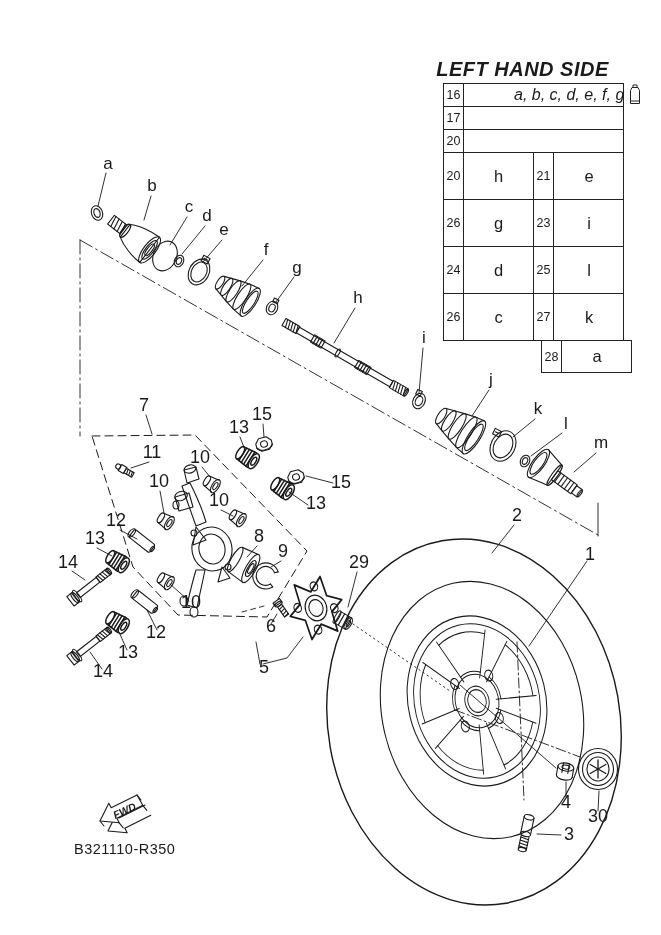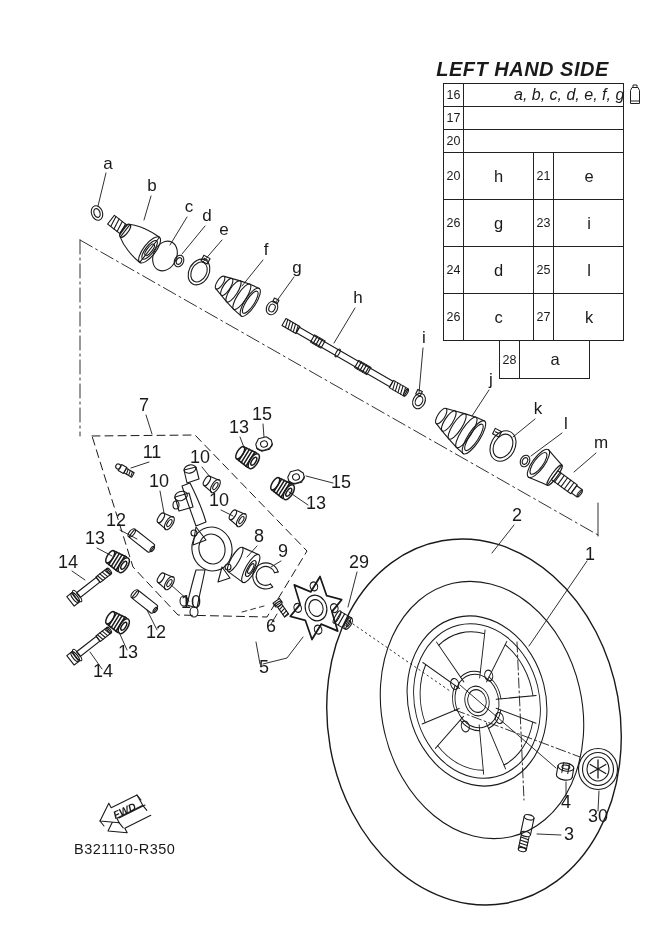--- a/index.html
+++ b/index.html
@@ -11,21 +11,21 @@
   .code-text{font-size:14.5px;letter-spacing:.5px;}
   .fwd-text{font-size:10.5px;font-weight:bold;font-style:italic;}
 
   .diagram-title{position:absolute;left:420px;top:58px;width:205px;text-align:center;
     font-size:20px;font-style:italic;font-weight:600;letter-spacing:.5px;white-space:nowrap;}
 
   .ref-table{position:absolute;left:443px;top:84px;width:181px;font-size:16.5px;}
   .trow{display:flex;border:1px solid #222;margin-top:-1px;background:#fff;box-sizing:border-box;width:181px;}
   .trow.full{height:24px;gap:46px;}
   .trow.pair{height:48px;}
-  .trow.tail{height:39px;width:91px;margin-left:56px;}
+  .trow.tail{height:33px;width:91px;margin-left:98px;}
   .cell{display:flex;align-items:center;justify-content:center;box-sizing:border-box;height:100%;}
   .cell.num{width:20px;font-size:12.5px;border-right:1px solid #222;flex:none;}
   .cell.items{flex:1;justify-content:flex-start;padding-left:4px;font-size:16px;white-space:nowrap;font-style:italic;}
   .cell.letter{width:70px;border-right:1px solid #222;flex:none;}
   .cell.letter-last{width:70px;flex:none;}
   .tube-icon{margin-left:5px;flex:none;}
 </style>
 </head>
 <body>
 

